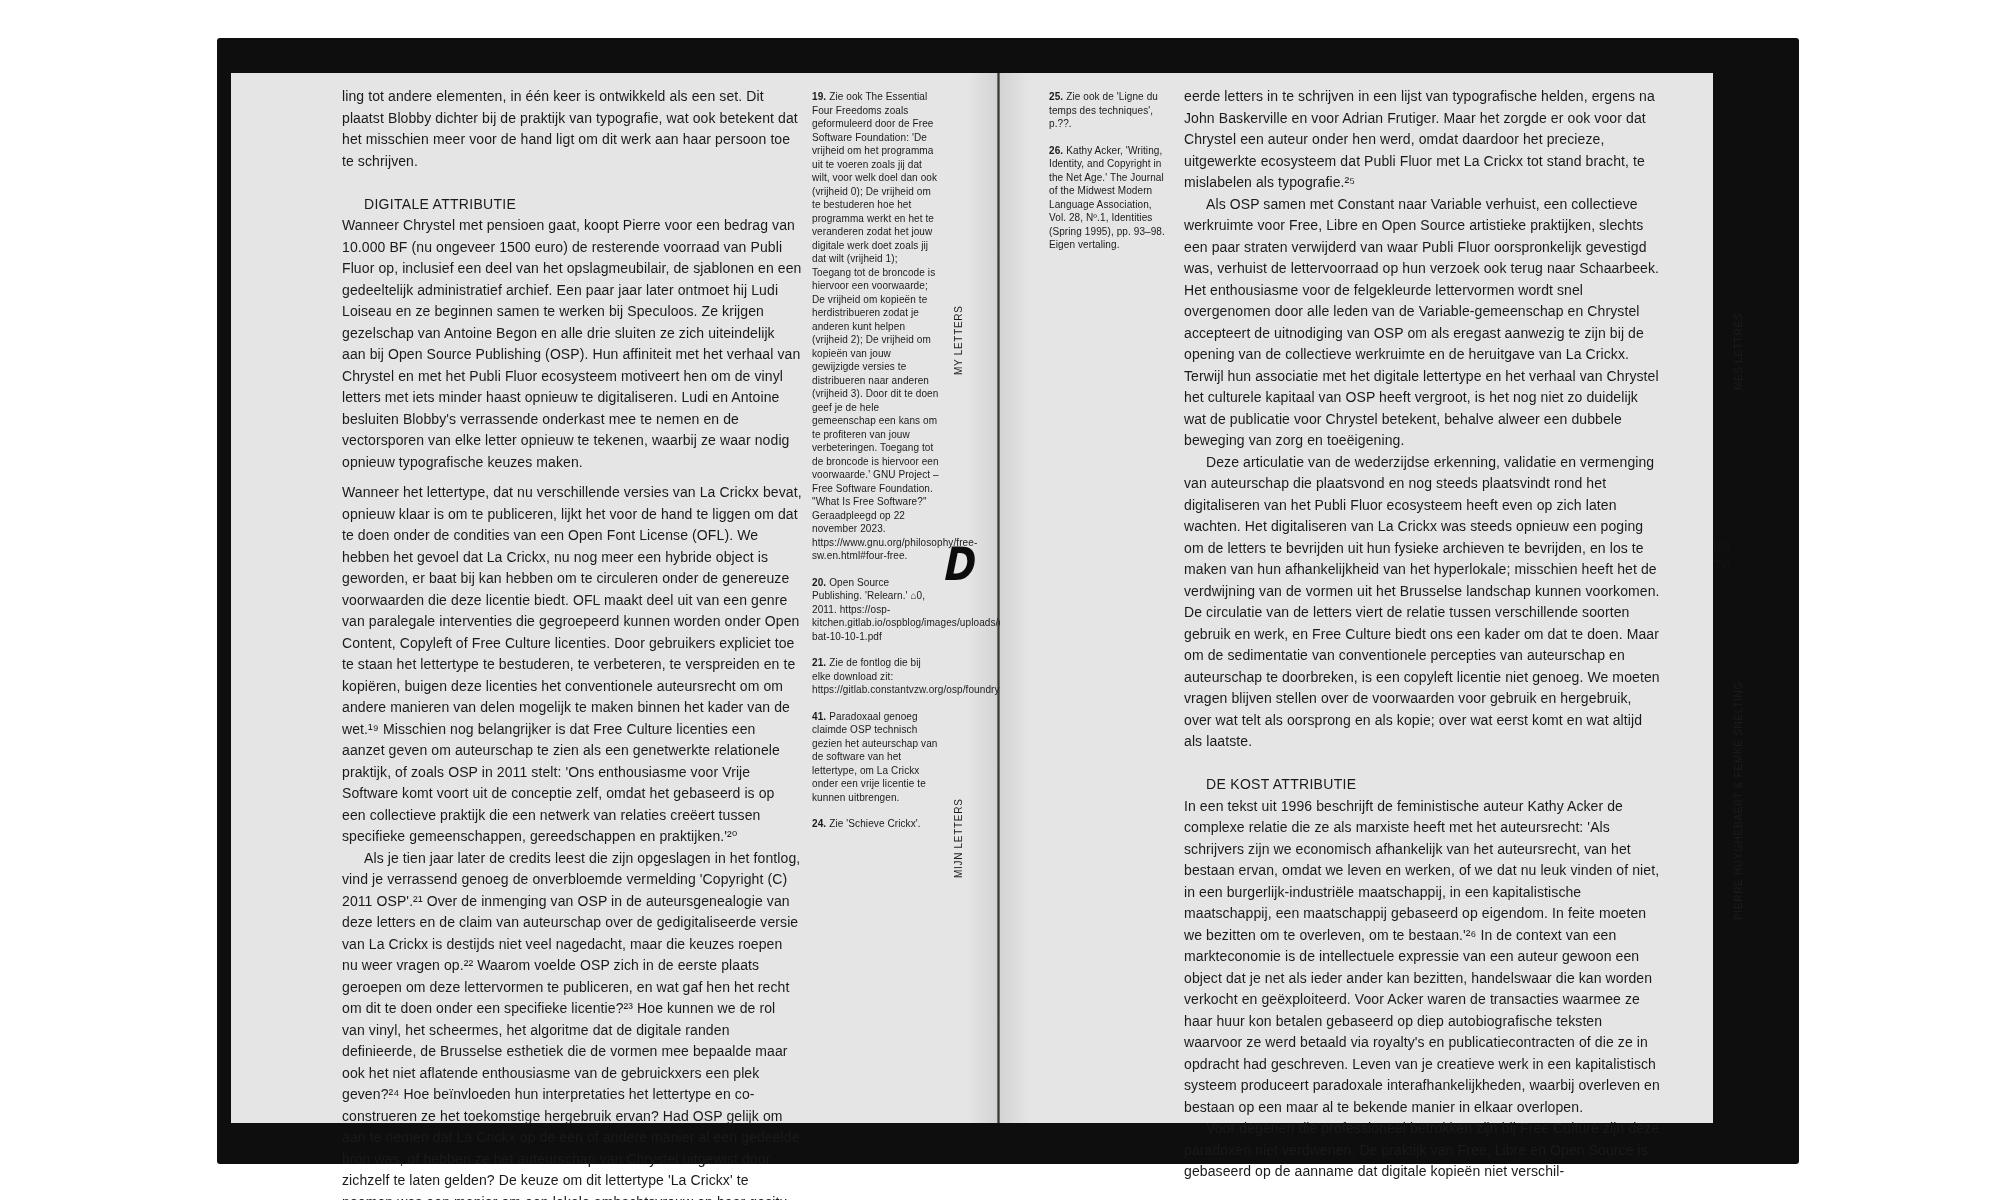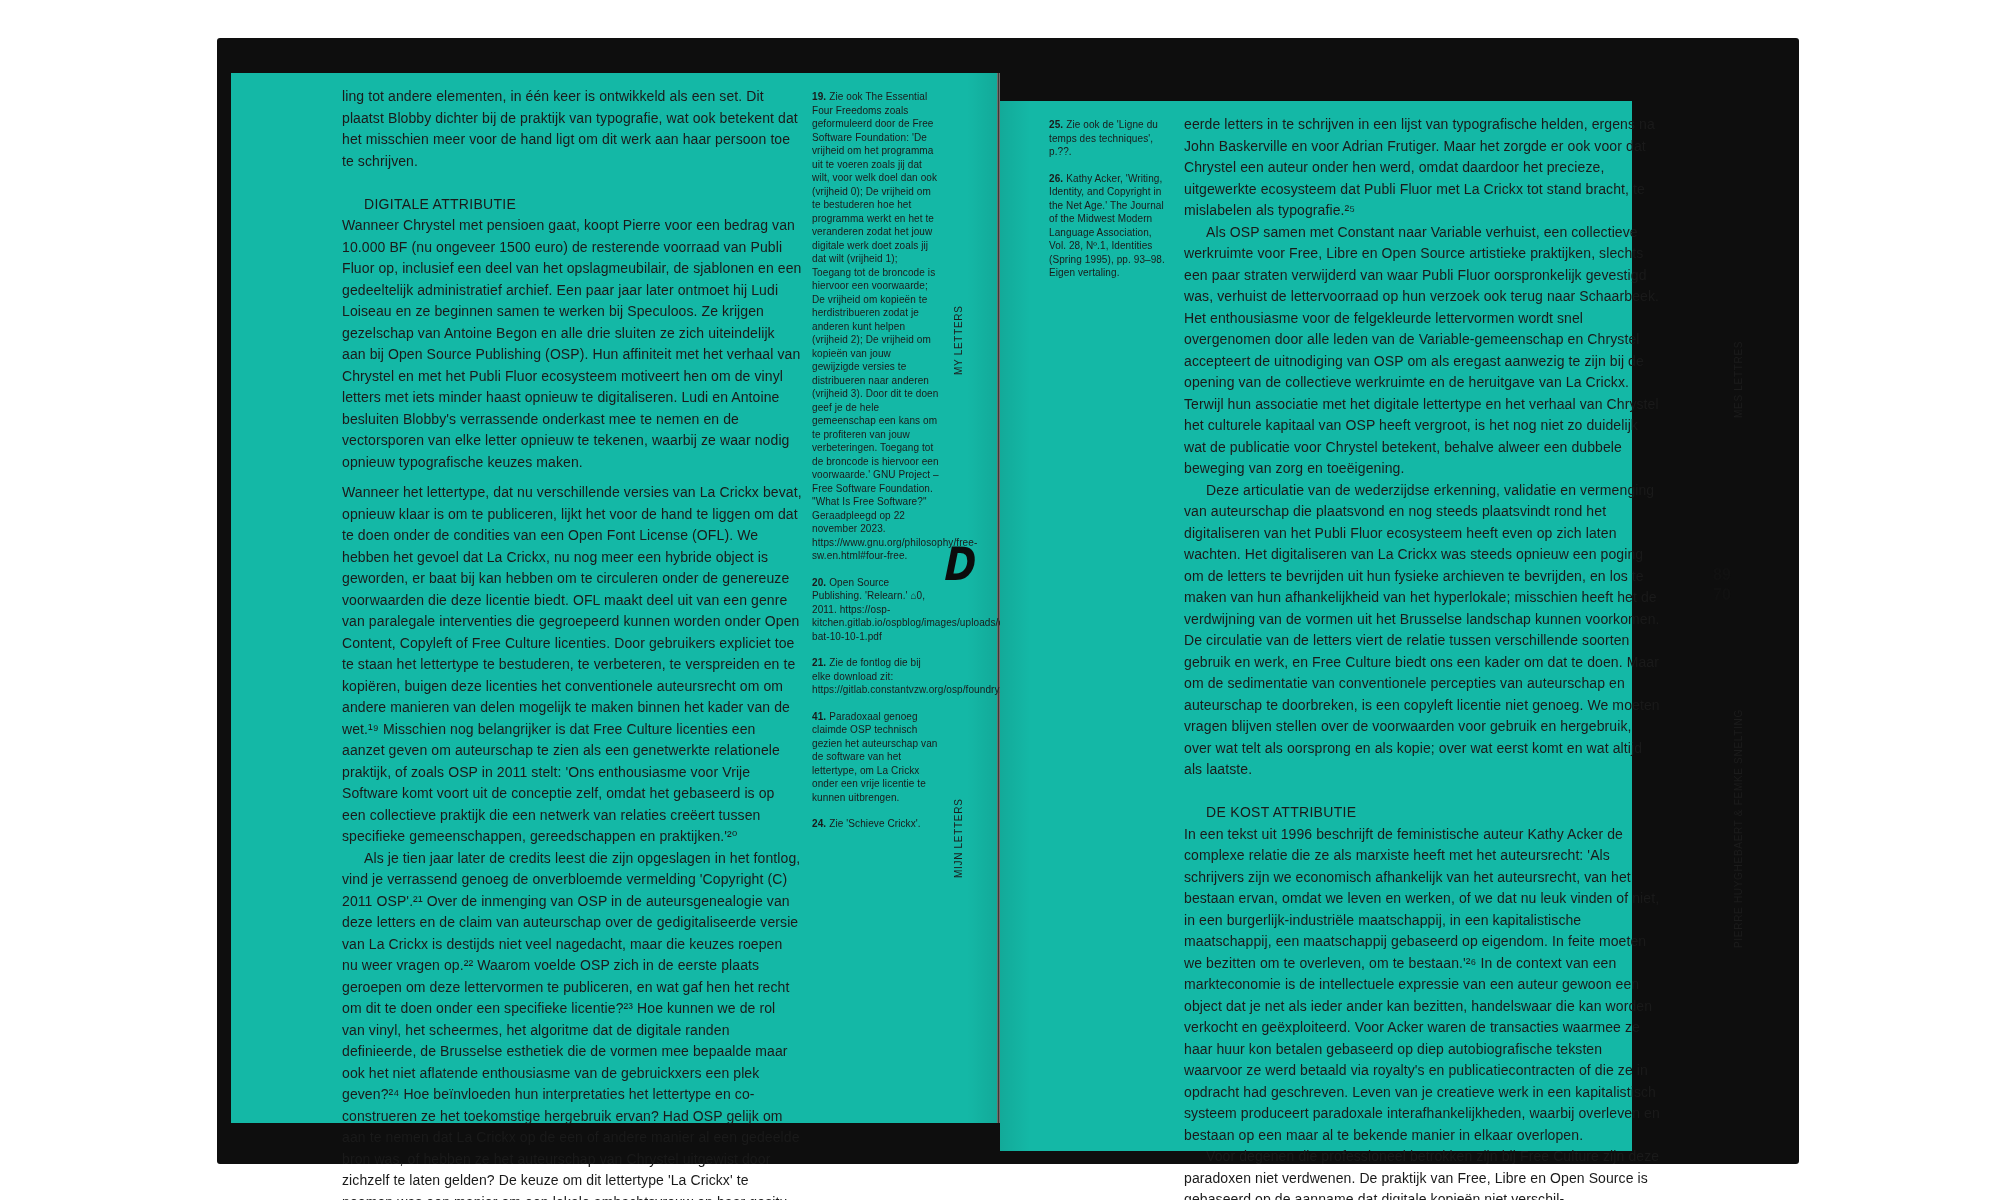--- a/index.html
+++ b/index.html
@@ -1,22 +1,22 @@
 <!DOCTYPE html>
 <html><head>
 <meta charset="utf-8">
 <style>
   html,body{margin:0;padding:0;background:#ffffff;}
   .stage{position:relative;width:2000px;height:1200px;background:#ffffff;overflow:hidden;
          font-family:"Liberation Sans","DejaVu Sans",sans-serif;color:#1a1a1a;}
   .frame{position:absolute;left:217px;top:38px;width:1582px;height:1126px;background:#0e0e0e;border-radius:3px;}
   .spread{position:absolute;left:231px;top:73px;width:1551px;height:1050px;display:flex;}
-  .page{position:relative;background:#14b8a6;height:1050px;}
+  .page{position:relative;background:#e5e5e5;height:1050px;}
   .page-left{width:766px;}
-  .page-right{width:632px;margin-top:28px;}
+  .page-right{width:713px;}
   .seam{width:3px;height:1050px;background:linear-gradient(to right,#8a8a86,#3a3a38,#8a8a86);}
   .page-left::after{content:'';position:absolute;top:0;right:0;width:30px;height:100%;
         background:linear-gradient(to right,rgba(0,0,0,0),rgba(0,0,0,0.08));pointer-events:none;}
   .page-right::before{content:'';position:absolute;top:0;left:0;width:30px;height:100%;
         background:linear-gradient(to left,rgba(0,0,0,0),rgba(0,0,0,0.08));pointer-events:none;}
 
   
   .bodycol{position:absolute;font-size:14px;line-height:21.5px;letter-spacing:0.1px;text-align:left;}
   .bodycol-l{left:111px;top:13px;width:460px;}
   .bodycol-r{left:184px;top:13px;width:478px;}

